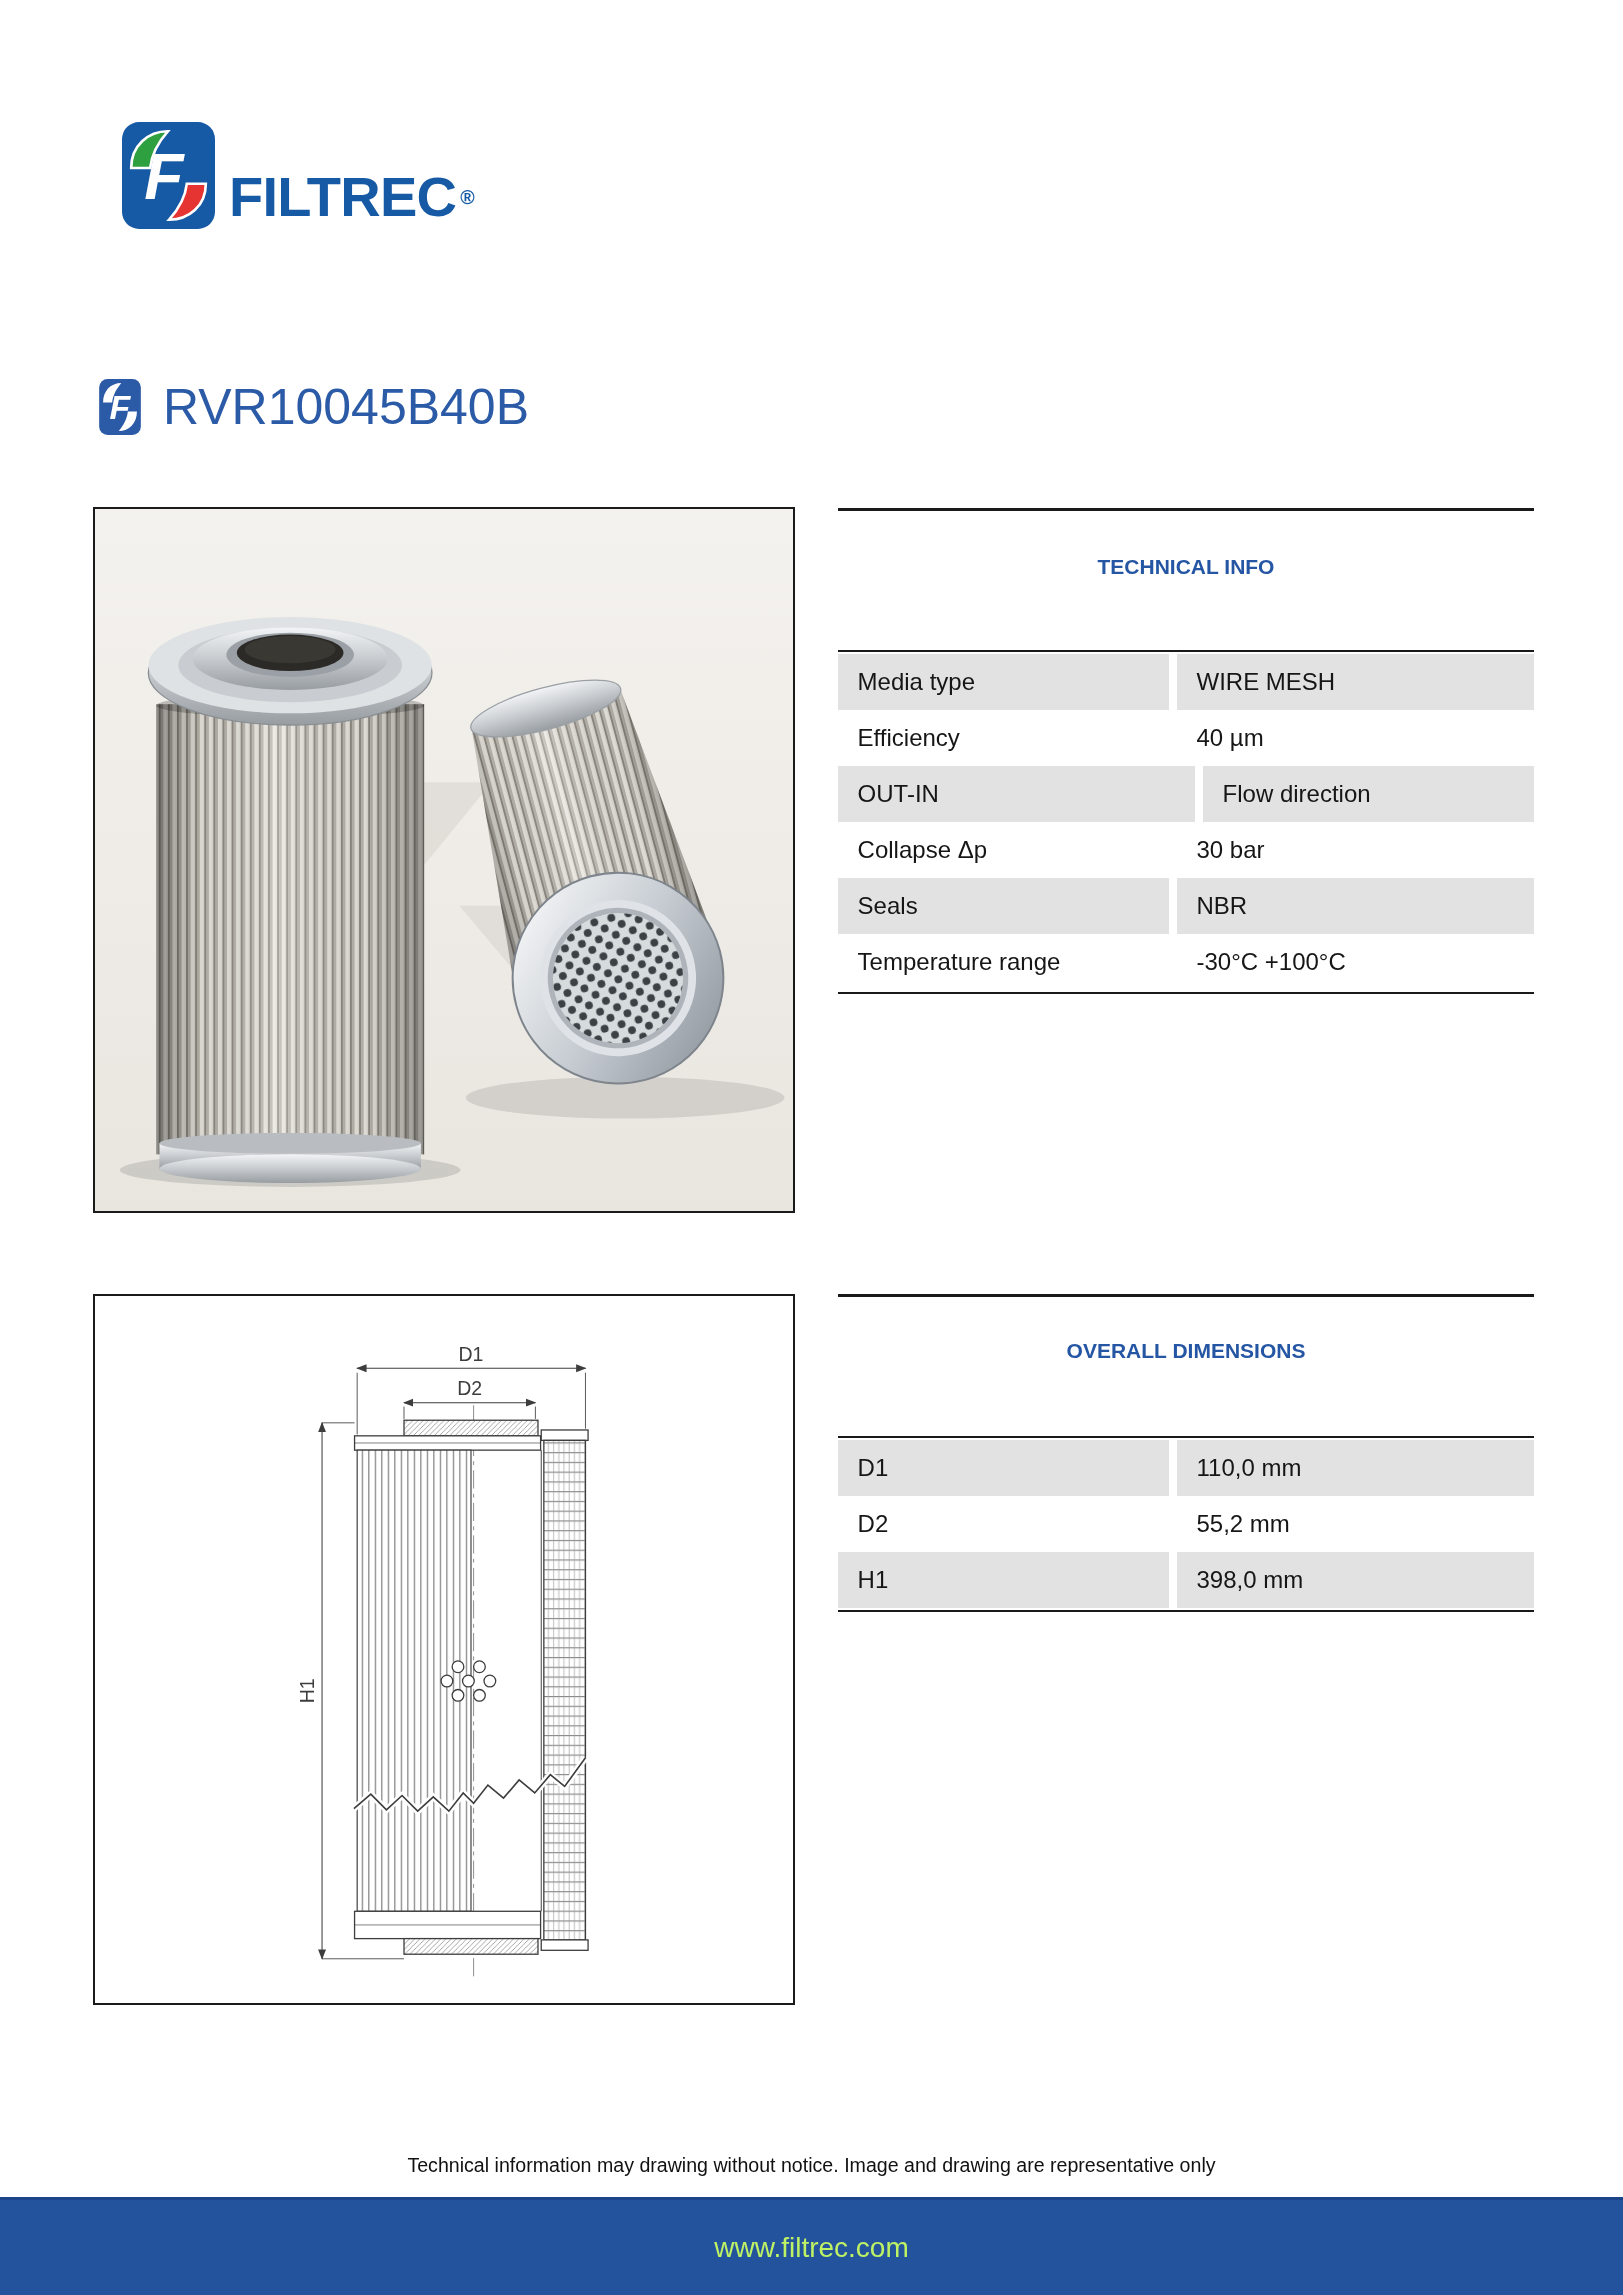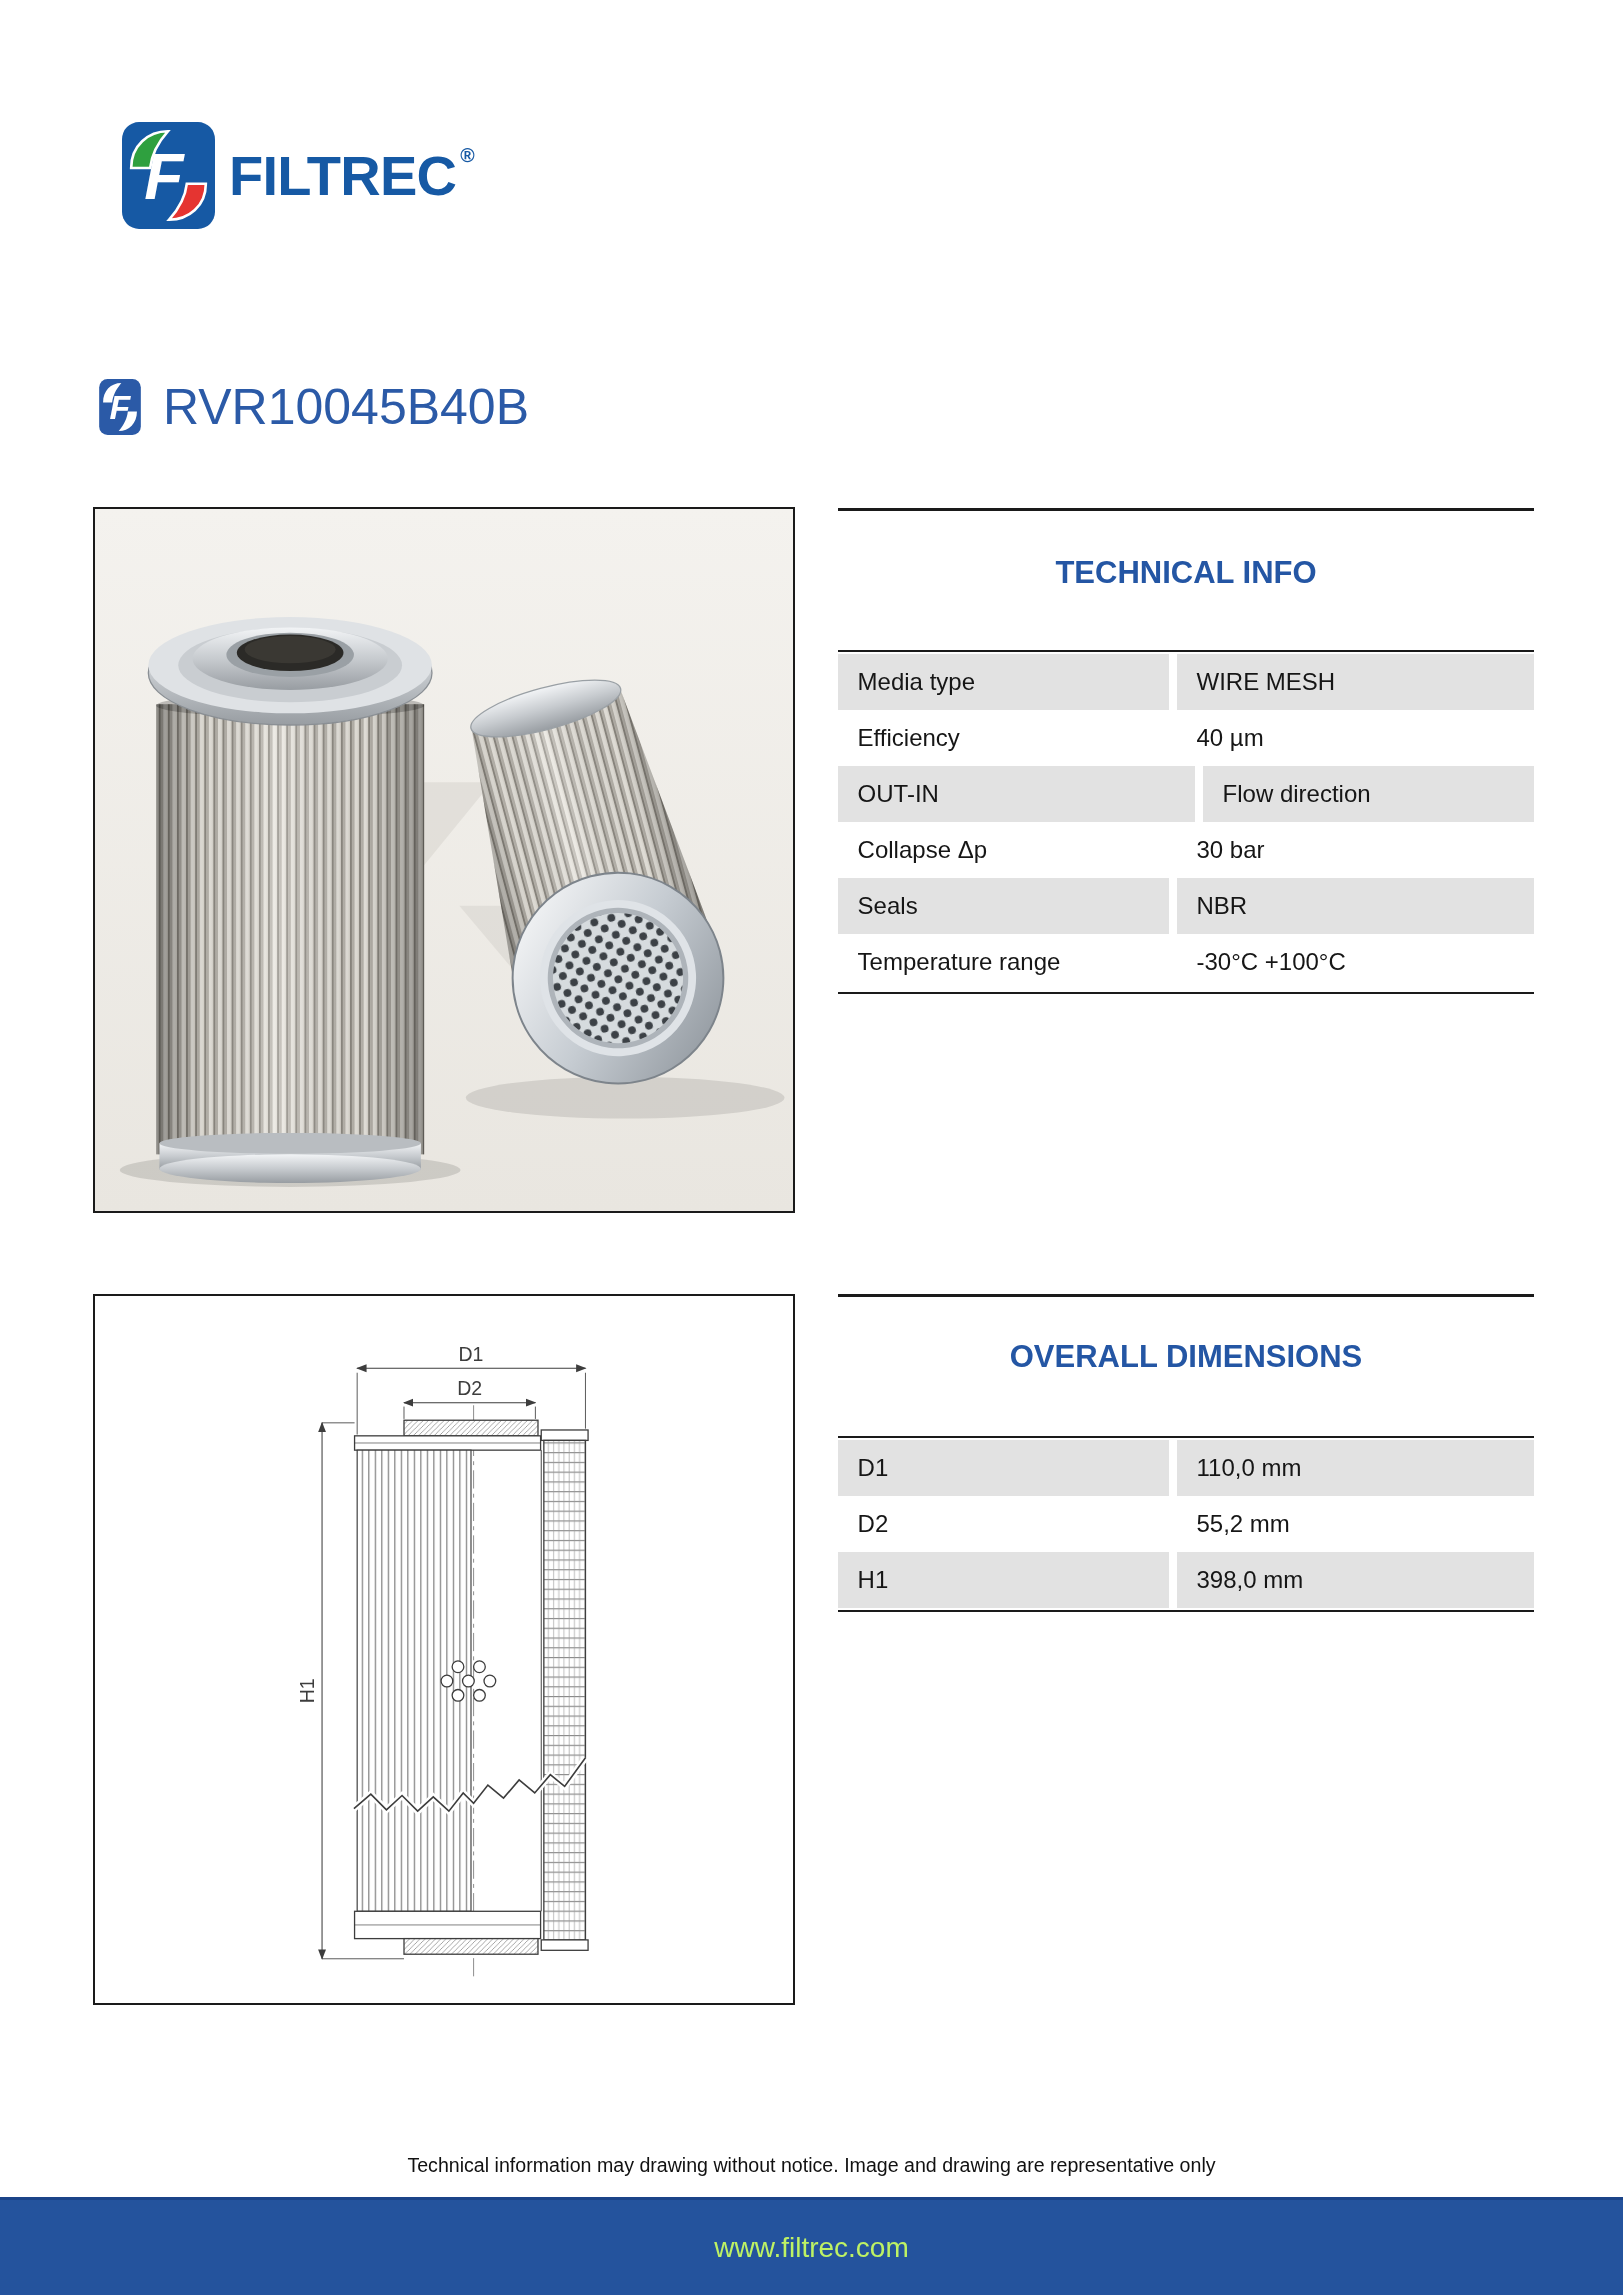--- a/index.html
+++ b/index.html
@@ -3,21 +3,21 @@
 <meta charset="utf-8">
 <style>
   html,body { margin:0; padding:0; background:#ffffff; }
   .page {
     position:relative; width:1623px; height:2295px; background:#ffffff;
     font-family:"Liberation Sans", sans-serif; overflow:hidden;
   }
   
   .filtrec-logo { position:absolute; left:122px; top:122px; height:107px; }
   .filtrec-logo svg.mark { position:absolute; left:0; top:0; }
-  .filtrec-word { position:absolute; left:107px; top:0; height:107px; display:flex; align-items:center; }
+  .filtrec-word { position:absolute; left:107px; top:0; height:107px; display:flex; align-items:flex-end; }
   .filtrec-word .word { font-size:56px; font-weight:bold; letter-spacing:-0.7px; color:#1659A4; }
   .filtrec-word .reg { font-size:19.6px; font-weight:bold; color:#1659A4; position:relative; top:-19.6px; margin-left:3.9px; }
 
   .cross-logo { position:absolute; top:123px; right:118px; display:flex; flex-direction:column; align-items:center; }
   .cross-row { display:flex; align-items:center; transform:scaleX(.74); transform-origin:center;
                font-size:76px; font-weight:bold; color:#151515; letter-spacing:-2.6px;
                font-family:"DejaVu Sans","Liberation Sans",sans-serif; line-height:65px; }
   .cross-row svg { margin:0 1.3px; overflow:visible; }
   .nav-row { display:flex; align-items:center; margin-top:1.3px; font-size:30px; color:#333;
              letter-spacing:5.9px; line-height:34px; }
@@ -32,21 +32,21 @@
 
   
   .frame { position:absolute; left:93px; width:702px; border:2px solid #1a1a1a; background:#fff; box-sizing:border-box; }
   .photo-frame   { top:507px;  height:706px; }
   .drawing-frame { top:1294px; height:711px; }
   .frame svg { display:block; width:100%; height:100%; }
   .rule  { position:absolute; left:838px; width:696px; height:2.6px; background:#1a1a1a; }
   .rule-ti { top:508px; }
   .rule-od { top:1294px; }
   .panel-title { position:absolute; left:838px; width:696px; text-align:center;
-                 font-size:31px; font-weight:bold; color:#2456A4; letter-spacing:0; }
+                 font-size:21px; font-weight:bold; color:#2456A4; letter-spacing:0; }
   .ti-title { top:555px; }
   .od-title { top:1339px; }
 
   .dtable { position:absolute; left:838px; width:696px; }
   .ti-table { top:650px; }
   .od-table { top:1436px; }
   .tline { height:2px; background:#1a1a1a; }
   .rows { margin-top:2px; margin-bottom:2px; }
   .trow { display:flex; gap:7.9px; height:56px; }
   .cell { display:flex; align-items:center; padding-left:19.6px; font-size:24px; color:#161616; box-sizing:border-box; }

